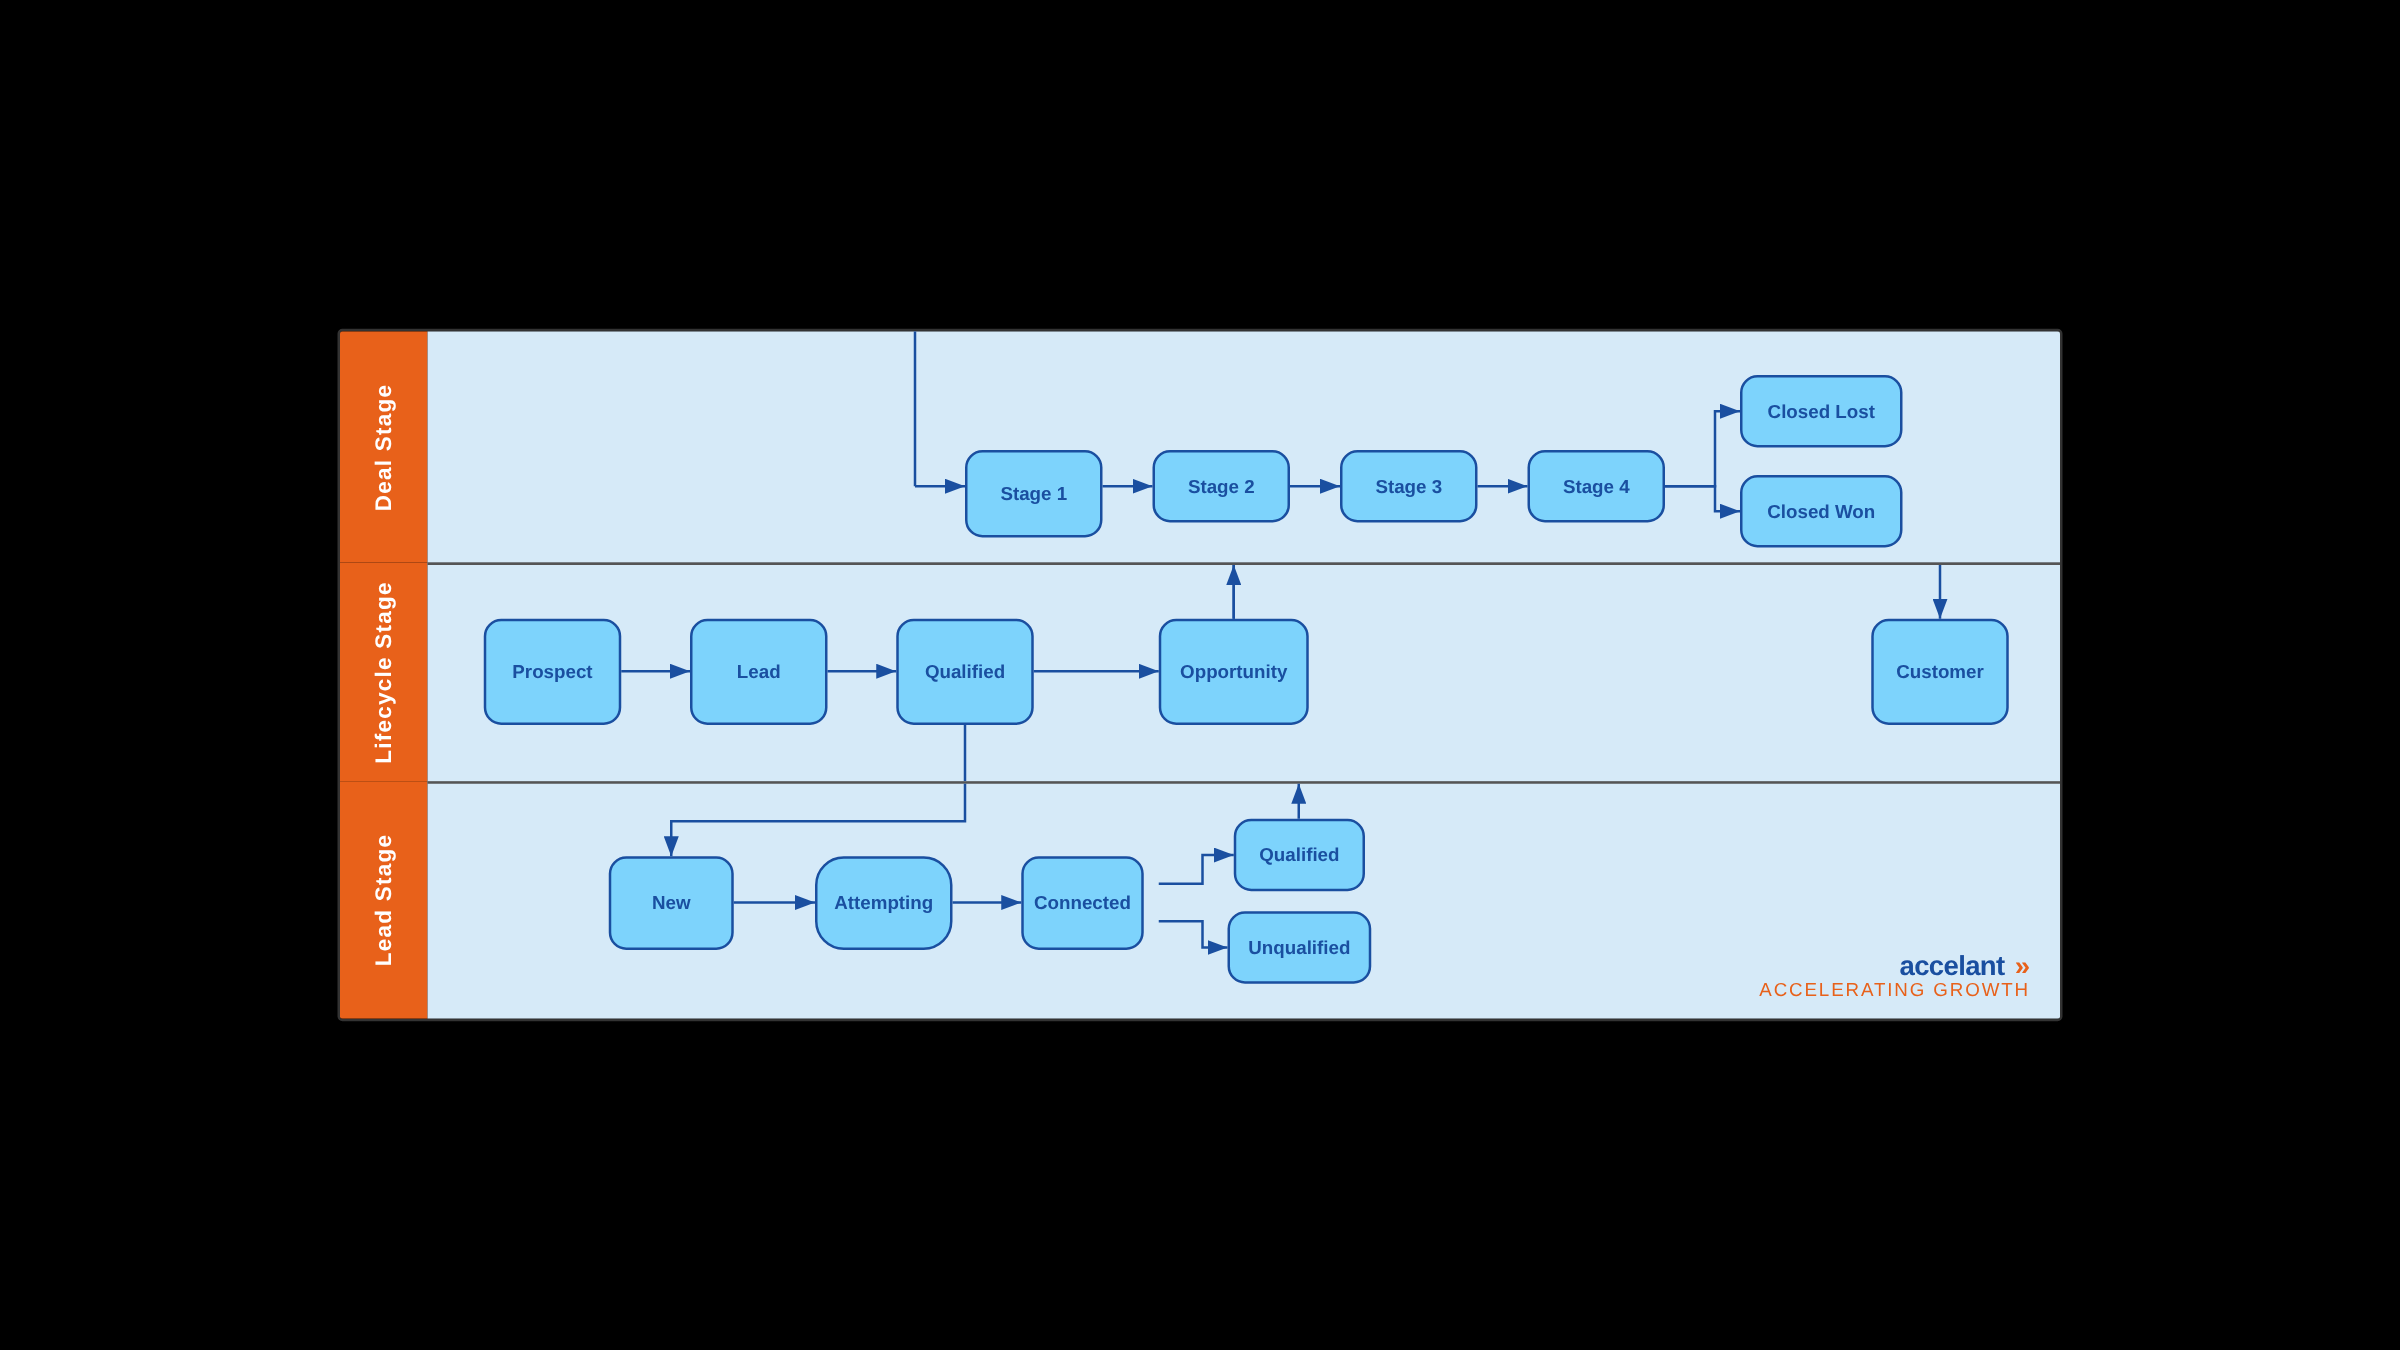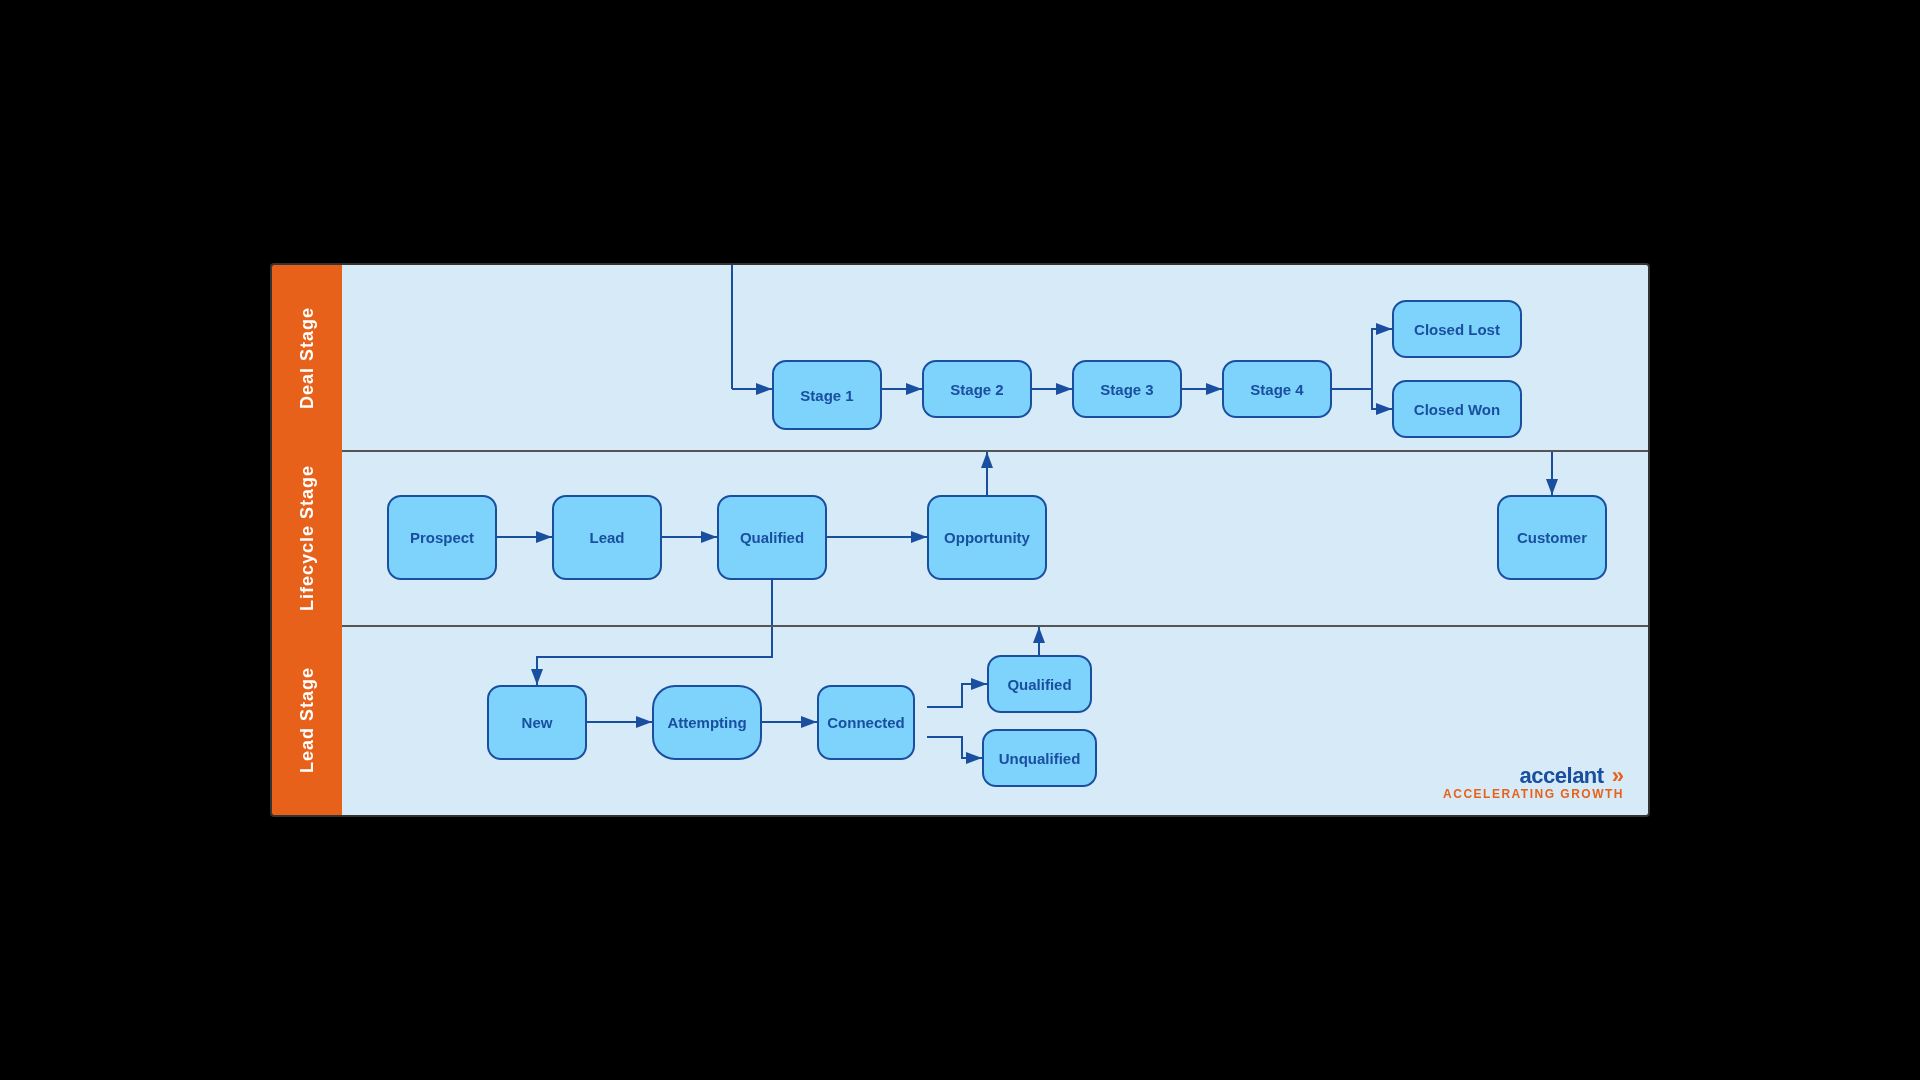--- a/index.html
+++ b/index.html
@@ -111,24 +111,24 @@
       flex-direction: column;
       align-items: flex-end;
     }
     .brand-name {
       font-size: 22px;
       font-weight: 900;
       color: #1a4fa0;
       letter-spacing: -0.5px;
     }
     .brand-sub {
-      font-size: 12px;
+      font-size: 15px;
       color: #E8611A;
       letter-spacing: 1.5px;
-      font-weight: 700;
+      font-weight: 400;
       text-transform: uppercase;
       margin-top: -2px;
     }
     .chevrons {
       color: #E8611A;
       font-size: 22px;
       font-weight: 900;
       margin-left: 2px;
     }
   </style>

